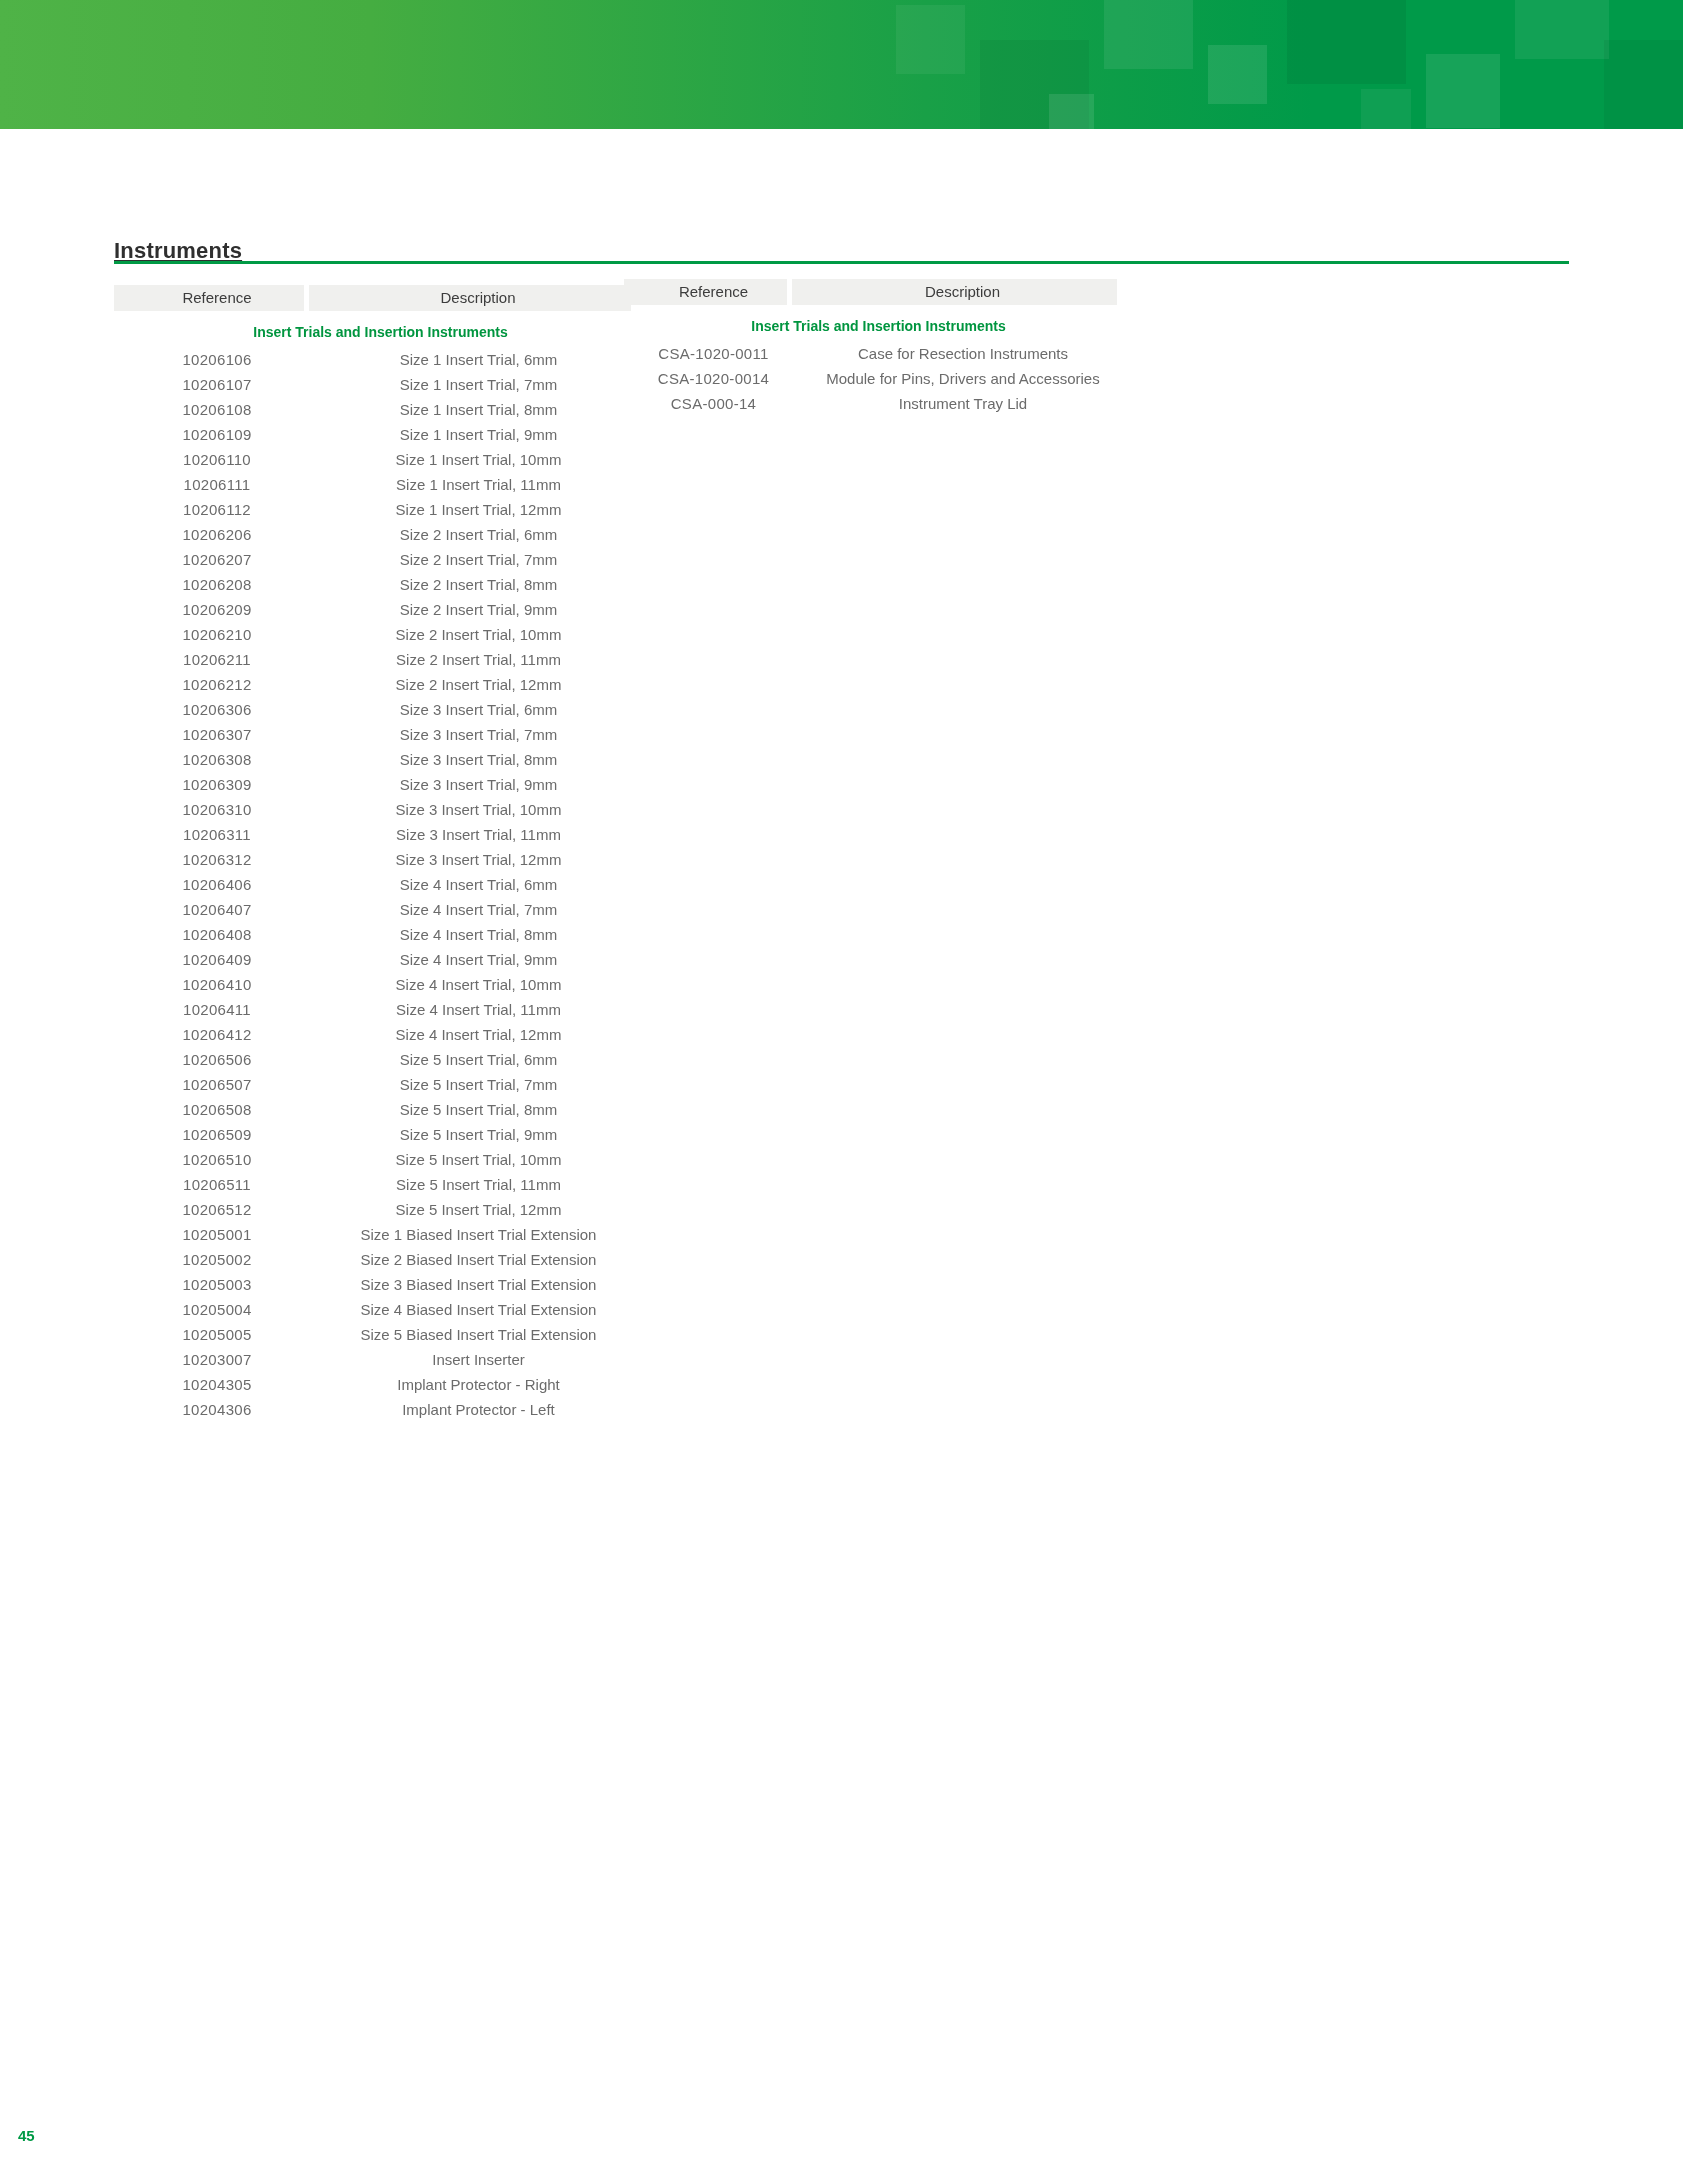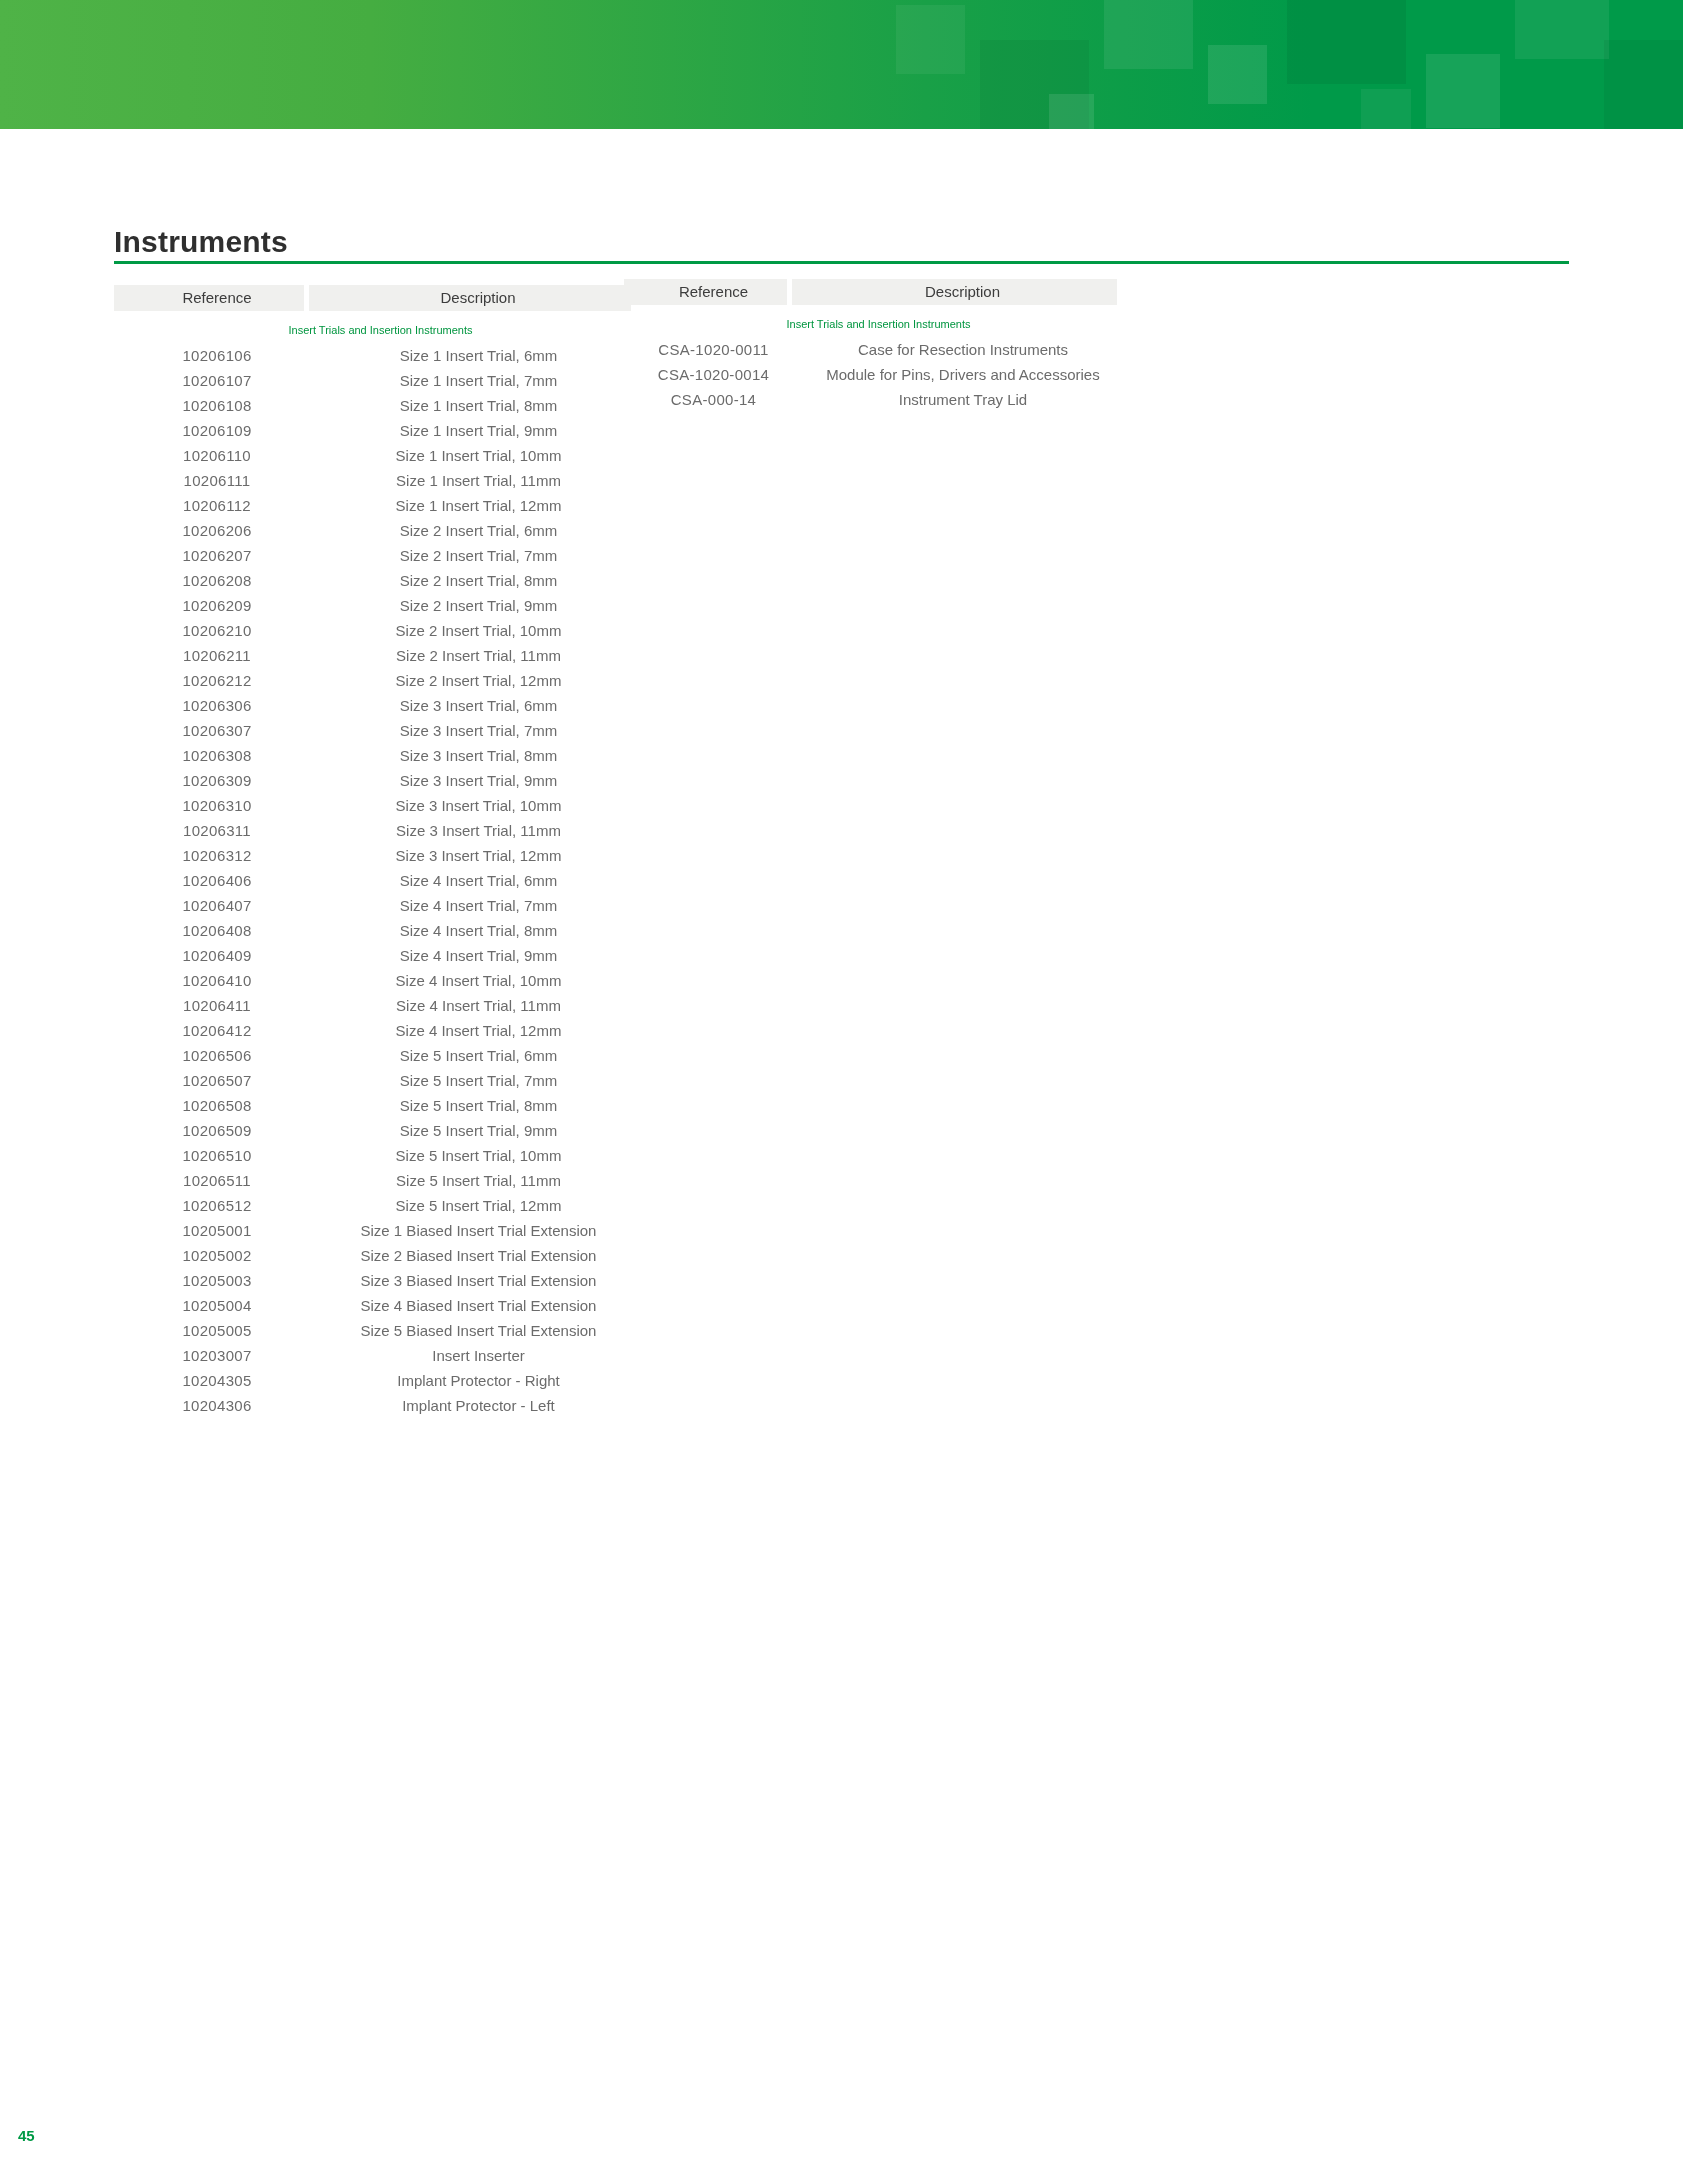--- a/index.html
+++ b/index.html
@@ -24,43 +24,43 @@
   .sq4 { left: 1208px; top: 45px; width: 59px; height: 59px; background: rgba(255,255,255,0.10); }
   .sq5 { left: 1287px; top: 0px;  width: 119px; height: 84px; background: rgba(0,0,0,0.06); }
   .sq6 { left: 1426px; top: 54px; width: 74px; height: 74px; background: rgba(255,255,255,0.09); }
   .sq7 { left: 1515px; top: -10px; width: 94px; height: 69px; background: rgba(255,255,255,0.07); }
   .sq8 { left: 1604px; top: 40px; width: 79px; height: 89px; background: rgba(0,0,0,0.05); }
   .sq9 { left: 1049px; top: 94px; width: 45px; height: 45px; background: rgba(255,255,255,0.10); }
   .sq10 { left: 1361px; top: 89px; width: 50px; height: 40px; background: rgba(255,255,255,0.06); }
 
   
   .page-title {
-    position: absolute; left: 114px; top: 225px;
-    font-size: 30px; font-weight: 700; color: #2f2f2f; letter-spacing: 0.2px;
+    position: absolute; left: 114px; top: 238px;
+    font-size: 22px; font-weight: 700; color: #2f2f2f; letter-spacing: 0.2px; text-decoration: underline;
   }
   .title-rule {
     position: absolute; left: 114px; top: 261px; width: 1455px; height: 3px;
     background: #009a45;
   }
 
   
   .ctable { position: absolute; text-align: center; }
   .ctable-left  { left: 114px; top: 285px; width: 517px; --col1: 190px; }
   .ctable-right { left: 624px; top: 279px; width: 493px; --col1: 163px; }
 
   .thead {
     display: grid; grid-template-columns: var(--col1) 1fr; column-gap: 5px;
     margin-bottom: 8px;
   }
   .th {
     background: #f0f0ee; color: #3c3c3c; font-size: 15px;
     padding: 5px 0 5px 16px; line-height: 16px;
   }
   .section {
-    color: #00953f; font-weight: 400; font-size: 11px;
+    color: #00953f; font-weight: 700; font-size: 14px;
     padding: 5px 0 7px 16px;
   }
   .tbody { }
   .tr {
     display: grid; grid-template-columns: var(--col1) 1fr; column-gap: 5px;
     line-height: 25px; font-size: 15px; color: #6b6b6b;
   }
   .td.ref  { padding-left: 16px; letter-spacing: 0.3px; }
   .td.desc { padding-left: 17px; }
 

